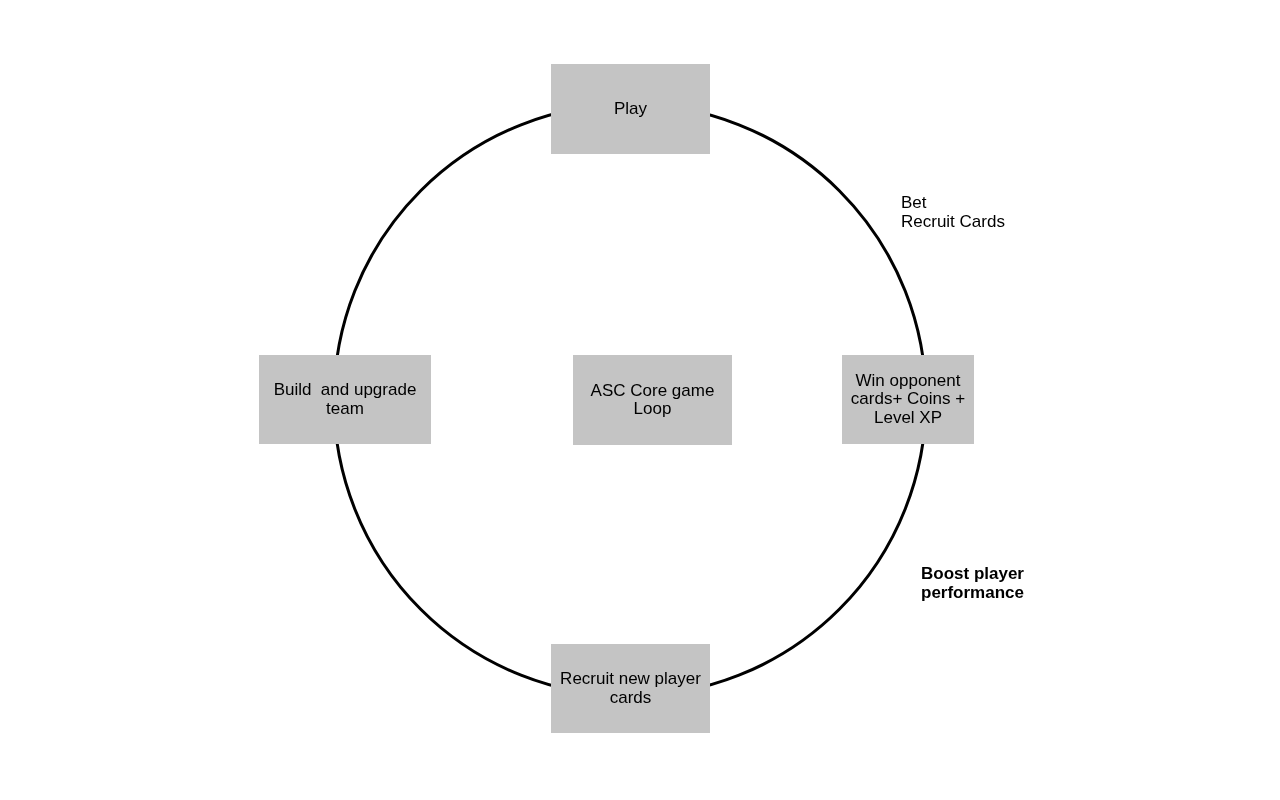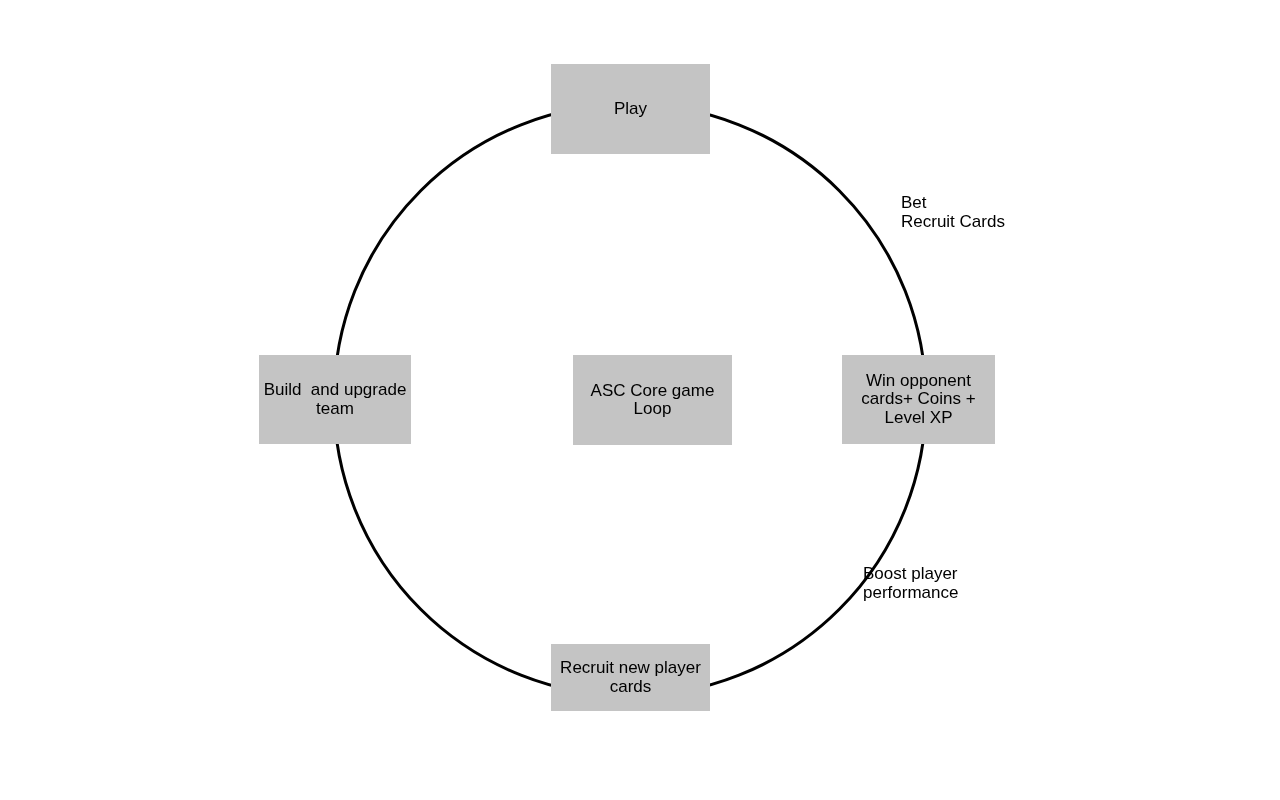--- a/index.html
+++ b/index.html
@@ -37,32 +37,32 @@
     display: flex;
     align-items: center;
     justify-content: center;
     text-align: center;
     font-size: 17px;
     line-height: 18.5px;
     white-space: pre-wrap;
   }
   .node-top    { left: 551px; top: 64px;  width: 159px; height: 90px; }
   .node-center { left: 565px; top: 355px; width: 159px; height: 90px; margin-left: 8px; }
-  .node-right  { left: 842px; top: 355px; width: 153px; height: 89px; }
-  .node-left   { left: 259px; top: 355px; width: 152px; height: 89px; }
-  .node-bottom { left: 551px; top: 644px; width: 159px; height: 67px; }
+  .node-right  { left: 842px; top: 355px; width: 132px; height: 89px; }
+  .node-left   { left: 259px; top: 355px; width: 172px; height: 89px; }
+  .node-bottom { left: 551px; top: 644px; width: 159px; height: 89px; }
   .edge-label {
     position: absolute;
     font-size: 17px;
     line-height: 18.5px;
     white-space: pre-wrap;
     text-align: left;
   }
   .label-bet   { left: 901px; top: 194px; }
-  .label-boost { left: 863px; top: 565px; }
+  .label-boost { left: 921px; top: 565px; font-weight: bold; }
   .label-spin  { left: 292px; top: 560px; }
 </style>
 </head>
 <body style="--bg-color: #ffffff; --box-fill: #c4c4c4; --line-color: #000000; --text-color: #000000;">
 
 <div class="stage">
 
   <svg class="loop-svg" width="1280" height="800" viewBox="0 0 1280 800">
     <circle class="loop-stroke" cx="630" cy="400" r="296" fill="none" stroke-width="3"></circle>
   </svg>

